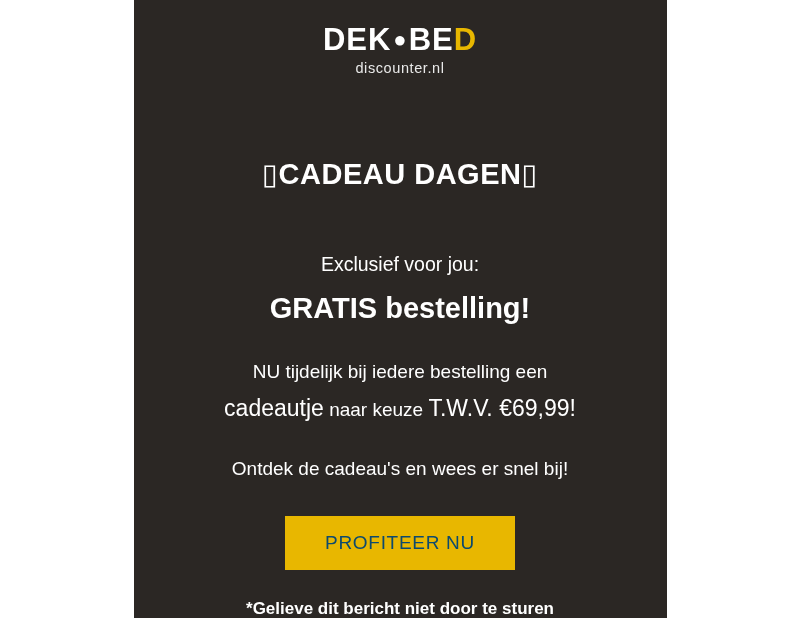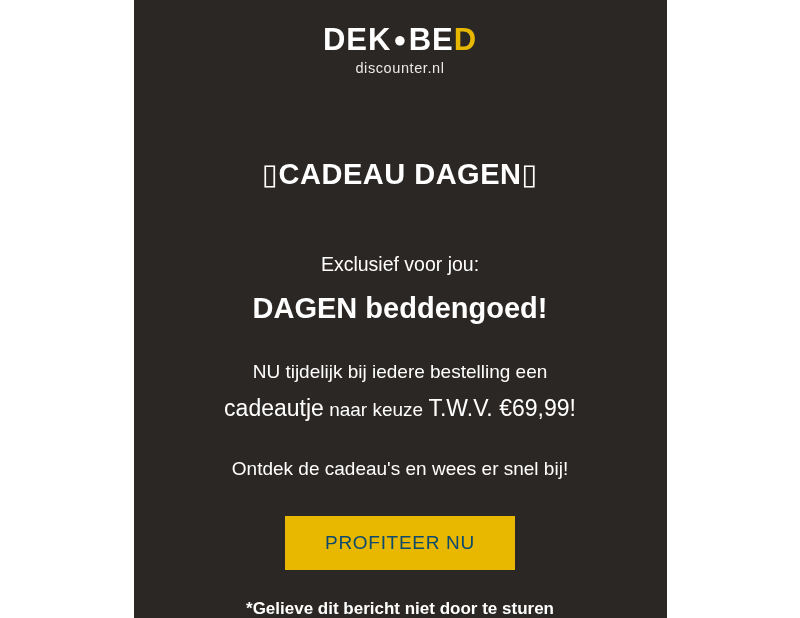--- a/index.html
+++ b/index.html
@@ -142,21 +142,21 @@
         <div class="logo-sub">discounter.nl</div>
       </div>
     </div>
 
     <div class="headline">
       <span class="glyph">▯</span><span>CADEAU DAGEN</span><span class="glyph">▯</span>
     </div>
 
     <div class="lead">Exclusief voor jou:</div>
 
-    <div class="offer">DAGEN beddengoed!</div>
+    <div class="offer">GRATIS bestelling!</div>
 
     <div class="para">NU tijdelijk bij iedere bestelling een</div>
 
     <div class="para2">
       <span class="bold">cadeautje</span>
       <span>naar keuze</span>
       <span class="bold">T.W.V. €69,99!</span>
     </div>
 
     <div class="para3">Ontdek de cadeau's en wees er snel bij!</div>

